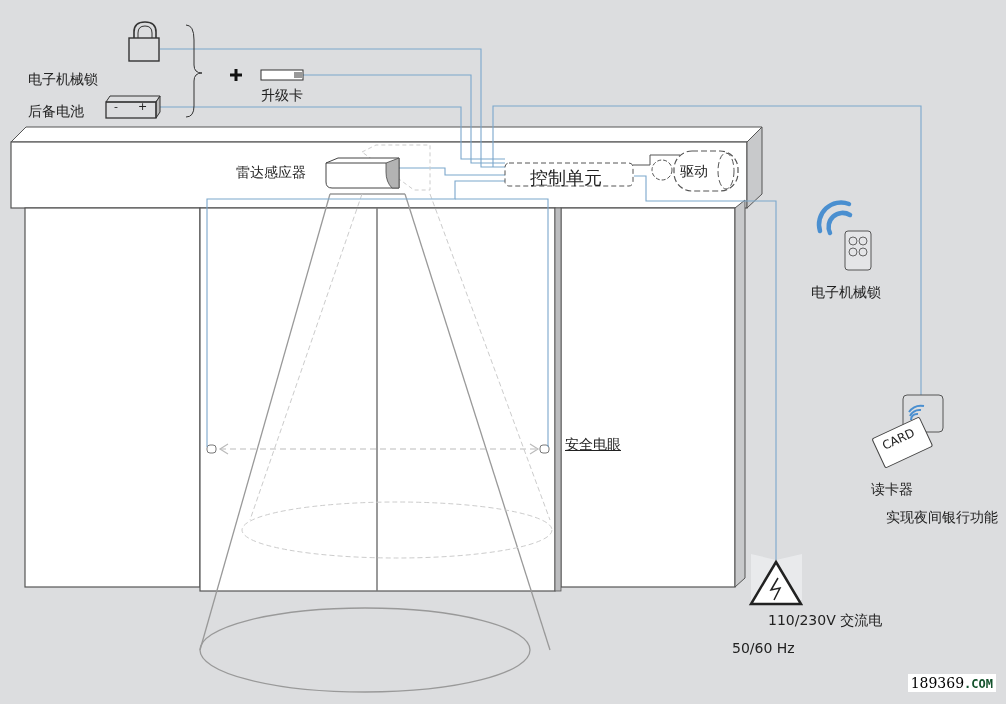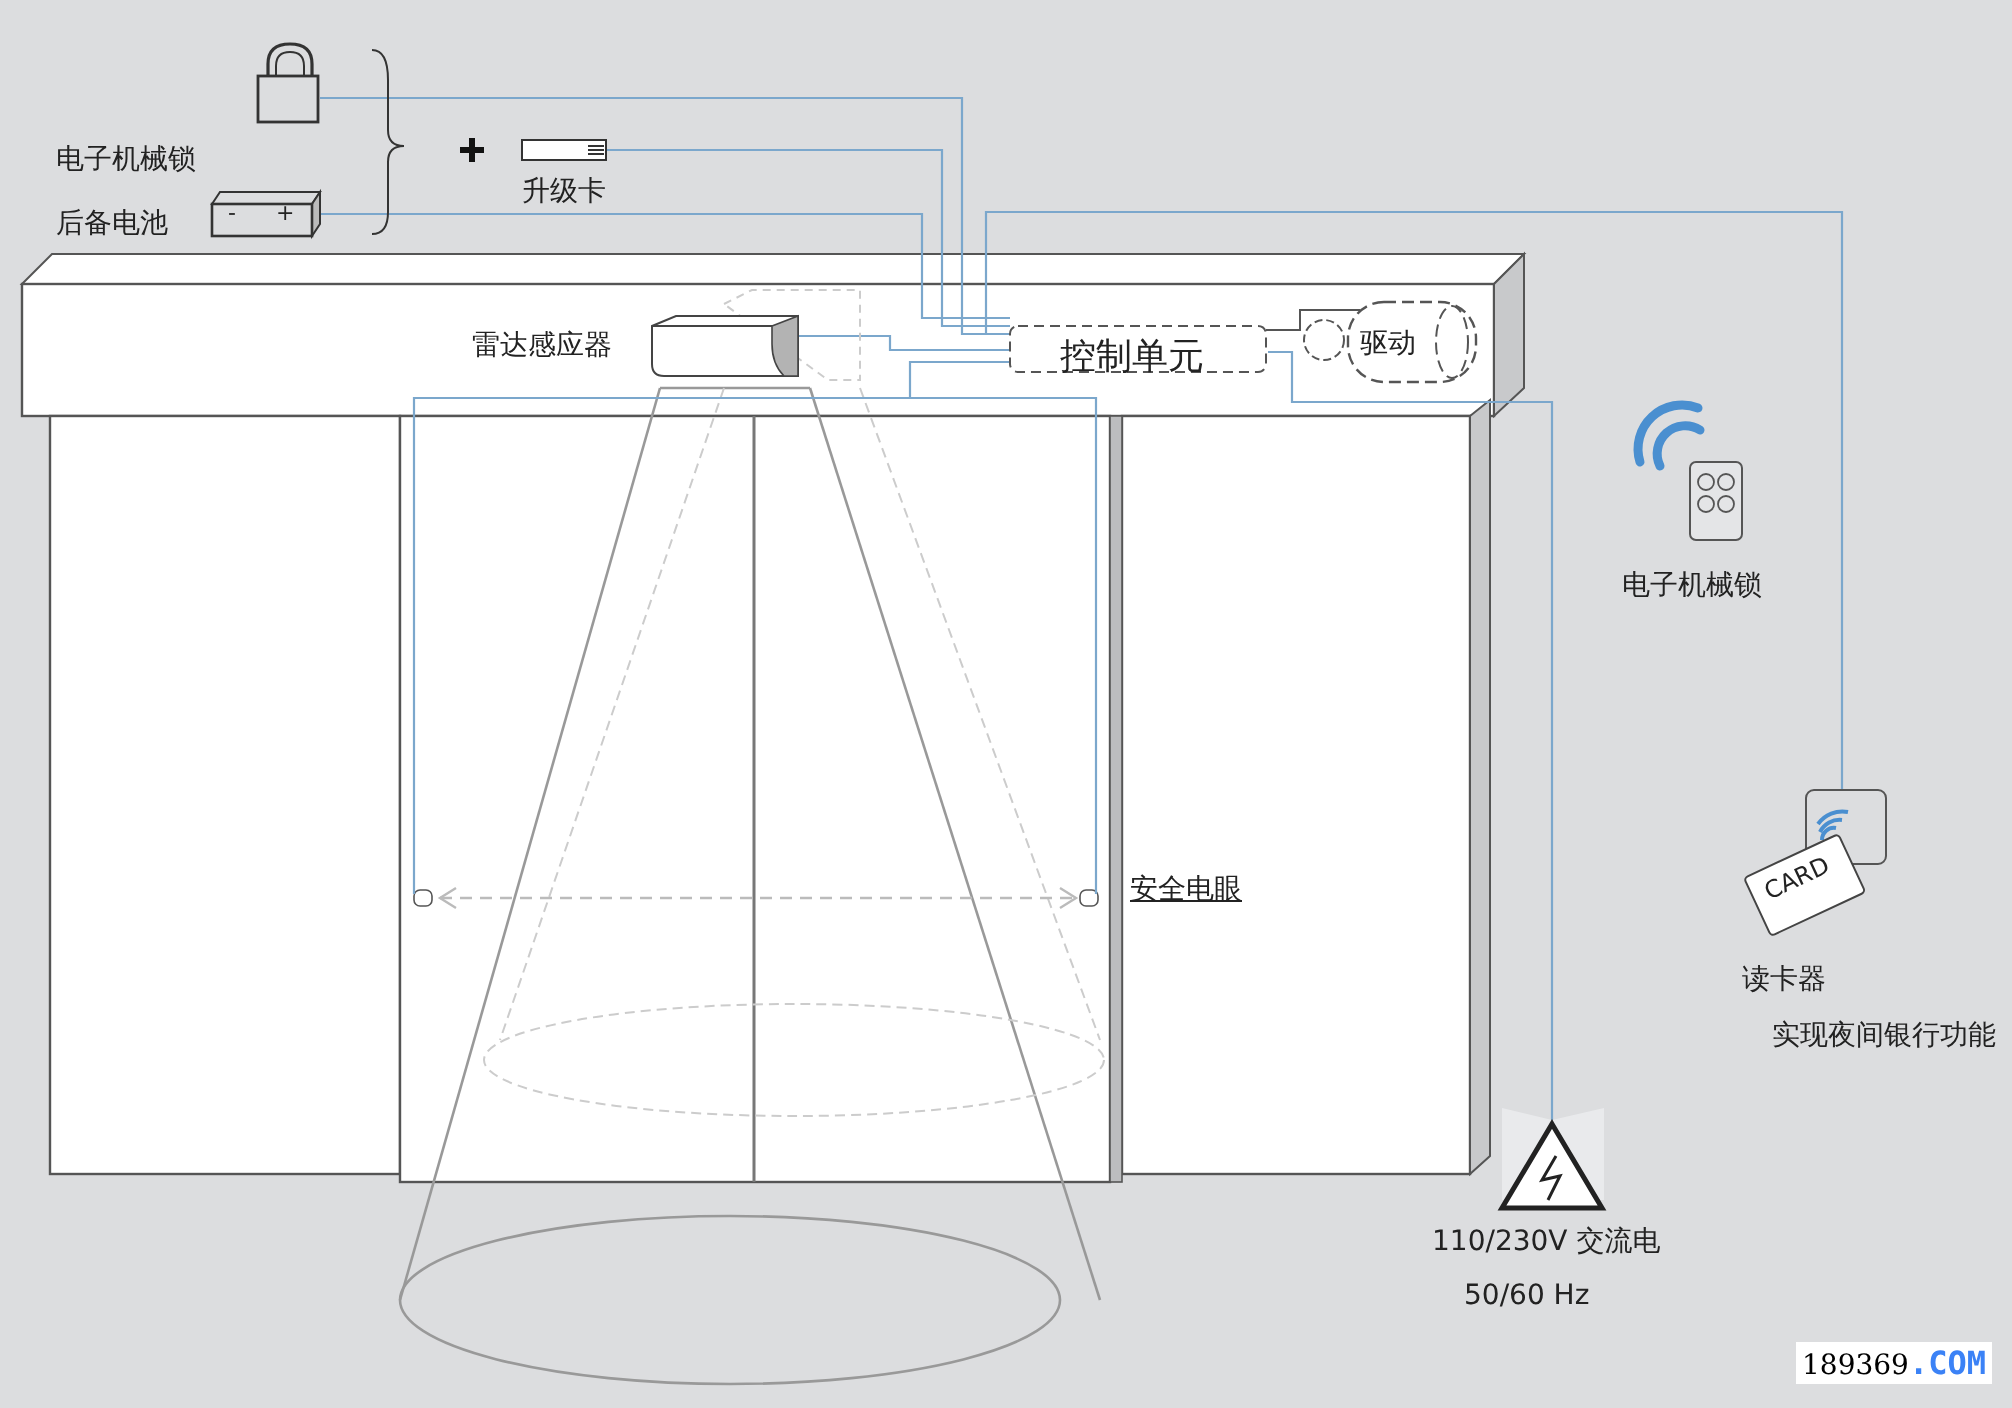--- a/index.html
+++ b/index.html
@@ -3,21 +3,21 @@
 <meta charset="utf-8">
 <style>
   html, body { margin:0; padding:0; }
   body { width:1006px; height:704px; background:#dcdddf; position:relative; overflow:hidden;
          font-family:"DejaVu Sans", "Liberation Sans", sans-serif; color:#222; }
   svg.diagram { position:absolute; left:0; top:0; }
   .lbl { position:absolute; font-size:14px; white-space:nowrap; color:#222; }
   .wm { position:absolute; right:10px; bottom:12px; background:#fff; padding:1px 3px;
         font-family:"DejaVu Serif", serif; font-size:14px; }
   .wm .red { color:#000000; }
-  .wm .blk { color:#3b82f6; font-family:"DejaVu Sans Mono", monospace; font-weight:bold; font-size:16px; }
+  .wm .blk { color:#14532d; font-family:"DejaVu Sans Mono", monospace; font-weight:bold; font-size:12px; }
 </style>
 </head>
 <body>
 
 <svg class="diagram" width="1006" height="704" viewBox="0 0 1006 704">
 
   <g>
     <polygon points="11,142 26,127 762,127 747,142" fill="#ffffff" stroke="#555" stroke-width="1"></polygon>
     <rect x="11" y="142" width="736" height="66" fill="#ffffff" stroke="#555" stroke-width="1.2"></rect>
     <polygon points="747,142 762,127 762,194 747,208" fill="#c8c9cb" stroke="#555" stroke-width="1"></polygon>
@@ -150,16 +150,16 @@
 <div class="lbl" style="left:138px;top:100px;font-size:11px;">+</div>
 <div class="lbl" style="left:261px;top:87px;">升级卡</div>
 <div class="lbl" style="left:236px;top:164px;text-align:right;">雷达感应器</div>
 <div class="lbl" style="left:530px;top:166px;font-size:18px;">控制单元</div>
 <div class="lbl" style="left:680px;top:163px;">驱动</div>
 <div class="lbl" style="left:565px;top:436px;text-decoration:underline;">安全电眼</div>
 <div class="lbl" style="left:811px;top:284px;">电子机械锁</div>
 <div class="lbl" style="left:871px;top:481px;text-align:right;">读卡器</div>
 <div class="lbl" style="left:871px;top:509px;margin-left:15px;">实现夜间银行功能</div>
 <div class="lbl" style="left:880px;top:440px;font-size:12px;transform:rotate(-25deg);transform-origin:left top;">CARD</div>
-<div class="lbl" style="left:716px;top:612px;">110/230V 交流电</div>
+<div class="lbl" style="left:768px;top:612px;">110/230V 交流电</div>
 <div class="lbl" style="left:732px;top:640px;">50/60 Hz</div>
 
 <div class="wm"><span class="red">189369</span><span class="blk">.COM</span></div>
 
 </body></html>

